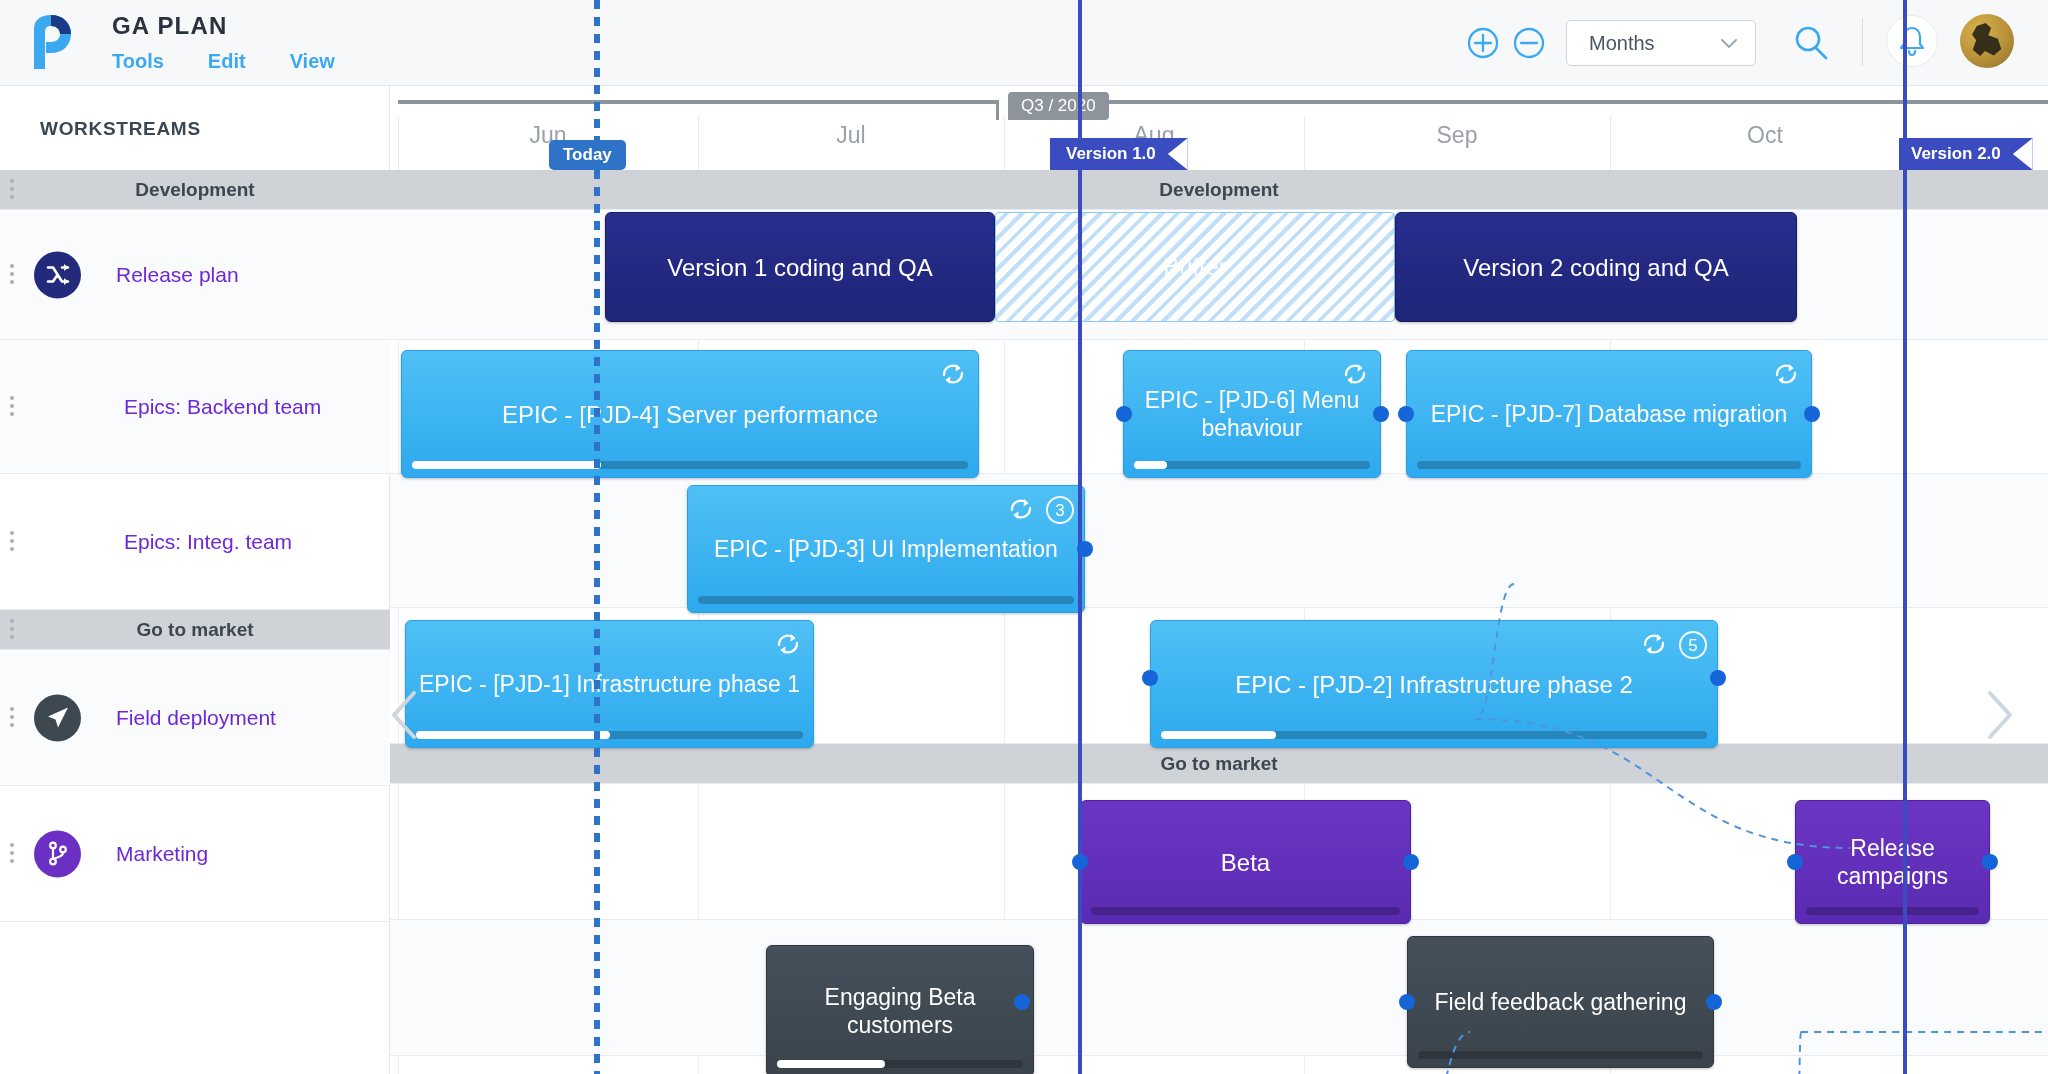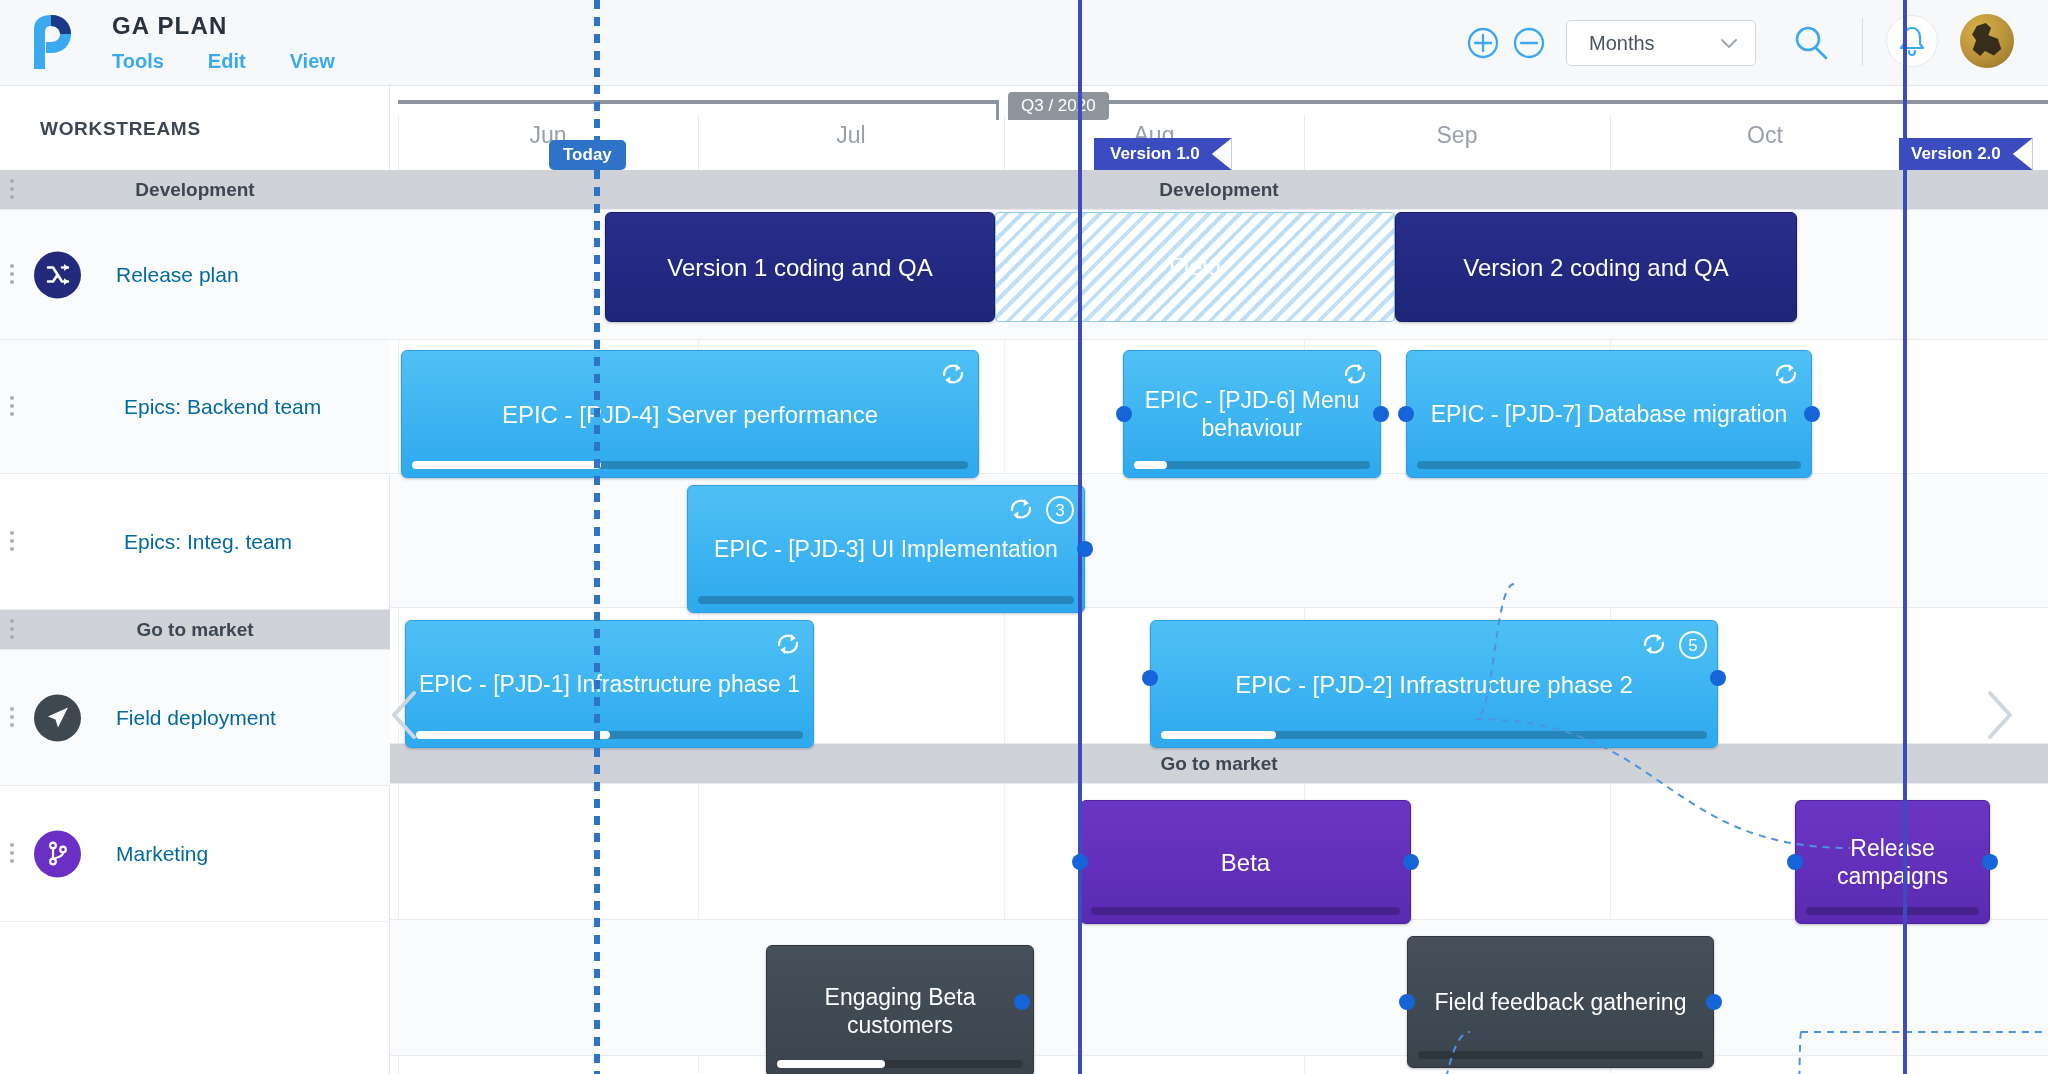--- a/index.html
+++ b/index.html
@@ -44,21 +44,21 @@
   .grip { position:absolute; left:10px; top:50%; transform:translateY(-50%);
     width:6px; height:22px; cursor:grab; }
   .grip i { display:block; width:4px; height:4px; border-radius:50%;
     background:#a8afb8; margin-bottom:4px; }
   .srow.group .glabel { position:absolute; left:0; top:50%; transform:translateY(-50%);
     width:390px; text-align:center; font-size:19px; font-weight:bold; color:#3d4753; }
   .ricon { position:absolute; left:34px; top:50%; transform:translateY(-50%);
     width:47px; height:47px; border-radius:50%; display:flex;
     align-items:center; justify-content:center; }
   .rlabel { position:absolute; left:auto; top:50%; transform:translateY(-50%);
-    font-size:21px; color:#0369a1; }
+    font-size:21px; color:#6d28d9; }
   .rlabel.withicon { left:116px; }
   .rlabel.noicon { left:116px;margin-left:8px; }
 
   
   #tl-head { position:absolute; left:390px; top:86px; width:1658px; height:84px;
     background:#fff; z-index:4; overflow:hidden; }
   #qbar { position:absolute; left:0px; top:14px; height:4px; background:#8c949e; }
   #qbar-left { position:absolute; left:8px; top:14px; width:288px; height:4px; background:#8c949e; }
   .qtick { position:absolute; top:14px; width:3px; height:20px; background:#8c949e; }
   #q-label { position:absolute; top:6px; height:28px; background:#8d949c;
@@ -316,21 +316,21 @@
         <path d="M632 832 C661 832 661 692 690 692" fill="none" stroke="#4f93e0" stroke-width="2" stroke-dasharray="7 6"></path>
         <path d="M1324 832 C1364.5 832 1364.5 692 1405 692" fill="none" stroke="#4f93e0" stroke-width="2" stroke-dasharray="7 6"></path>
         <path d="M1021 692 C1019 692 1019 832 1017 832" fill="none" stroke="#4f93e0" stroke-width="2" stroke-dasharray="7 6"></path>
         <path d="M1600 692 C1750 692 1750 542 1900 542" fill="none" stroke="#4f93e0" stroke-width="2" stroke-dasharray="7 6"></path>
       </svg>
     <div id="bars-layer">
         <div class="bar navy" style="left: 215px; top: 42px; width: 390px; height: 110px;">
           <div class="btxt">Version 1 coding and QA</div>
         </div>
         <div class="buffer" style="left: 605px; top: 42px; width: 400px; height: 110px;">
-          <span>Field</span>
+          <span>Buffer</span>
         </div>
         <div class="bar navy" style="left: 1005px; top: 42px; width: 402px; height: 110px;">
           <div class="btxt">Version 2 coding and QA</div>
         </div>
         <div class="bar cyan" style="left: 11px; top: 180px; width: 578px; height: 128px;">
           <div class="btxt">EPIC - [PJD-4] Server performance</div>
           <div class="prog-track">
             <div class="prog-fill" style="width: 34%;"></div>
           </div>
           <div class="sync"><svg viewBox="0 0 30 30" width="30" height="30">
@@ -442,21 +442,21 @@
         <div class="dot" style="left: 1320px; top: 500px;"></div>
         <div class="dot" style="left: 983px; top: 236px;"></div>
         <div class="dot" style="left: 1008px; top: 236px;"></div>
       </div>
   </div>
 
   <div id="today-line" style="left: 594px;"></div>
   <div id="today-badge" style="left: 549px;">Today</div>
 
   <div class="vline" id="v1-line" style="left: 1078px;"></div>
-  <div class="vflag" id="v1-flag" style="left: 1094px; padding-left: 16px;">Version 1.0</div>
+  <div class="vflag" id="v1-flag" style="left: 1050px; padding-left: 16px;">Version 1.0</div>
   <div class="vline" id="v2-line" style="left: 1903px;"></div>
   <div class="vflag" id="v2-flag" style="left: 1899px;">Version 2.0</div>
 
   <svg class="scroll-arrow" id="arrow-left" viewBox="0 0 44 54">
     <path d="M30 5 L10 27 L30 49" fill="none" stroke="#cfd6de" stroke-width="4" stroke-linecap="round" stroke-linejoin="round"></path>
   </svg>
   <svg class="scroll-arrow" id="arrow-right" viewBox="0 0 44 54">
     <path d="M14 5 L34 27 L14 49" fill="none" stroke="#cfd6de" stroke-width="4" stroke-linecap="round" stroke-linejoin="round"></path>
   </svg>
 </div>

